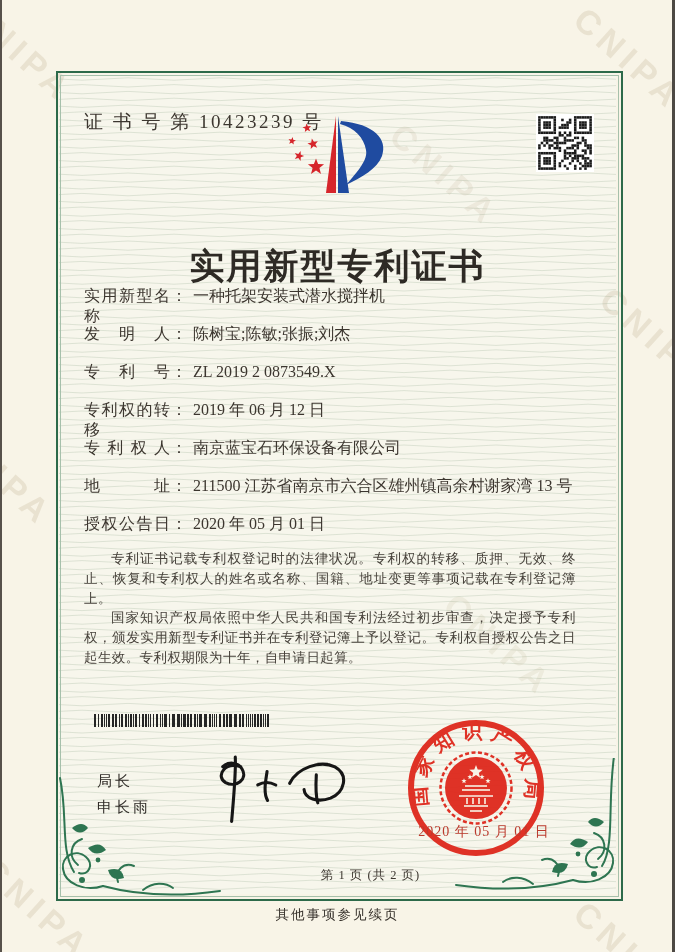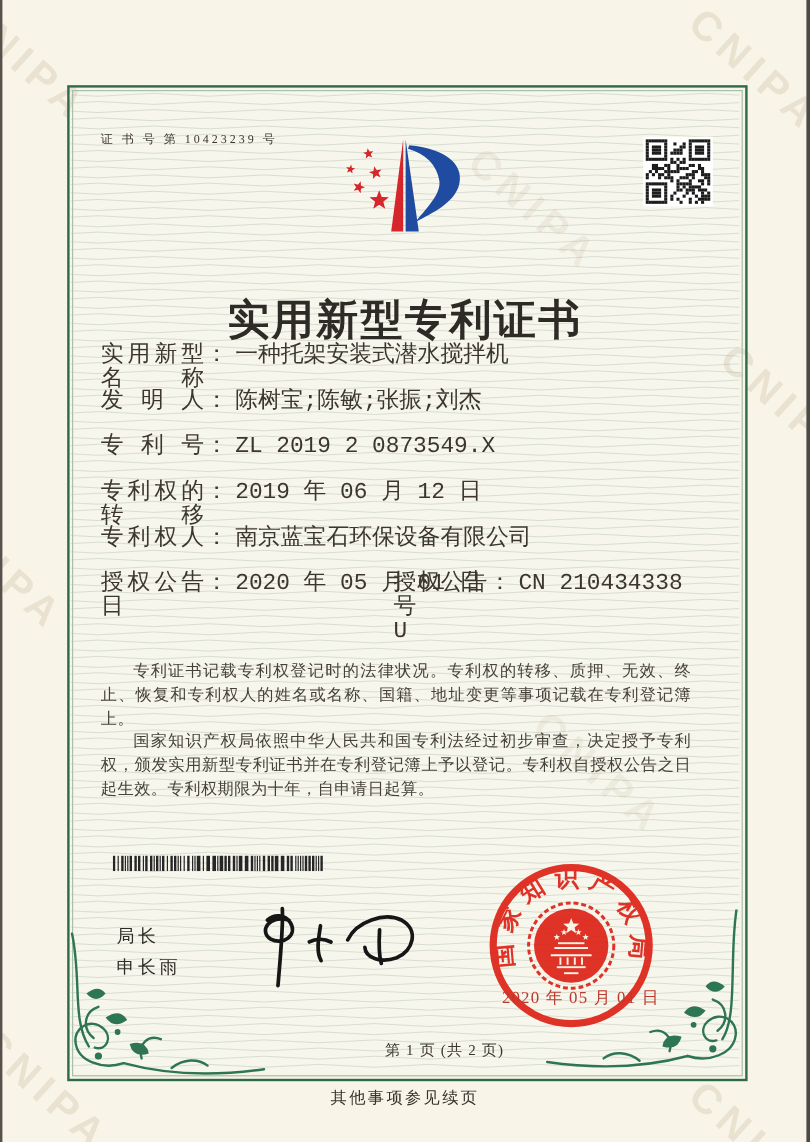--- a/index.html
+++ b/index.html
@@ -17,24 +17,24 @@
 
   
   .wavy-wrap{position:absolute;left:59px;top:74px;width:557px;height:820px;background:#f7f6ec;z-index:1;}
 
   
   .frame{position:absolute;left:56px;top:71px;width:563px;height:826px;border:2px solid #2d6a4a;z-index:3;pointer-events:none;}
   .frame-inner{position:absolute;left:2px;top:2px;right:2px;bottom:2px;border:1px solid #a6c0ab;}
 
   .content{position:absolute;z-index:4;color:#3c362f;}
 
-  .certno{left:84px;top:109px;font-size:10px;letter-spacing:2.5px;text-align:right;}
+  .certno{left:84px;top:109px;font-size:19px;letter-spacing:2.5px;text-align:right;}
   .title{left:56px;top:199px;width:563px;text-align:center;font-size:35px;font-weight:bold;letter-spacing:2px;color:#2e2a25;margin-top:44px;}
 
-  .fields{left:84px;top:286px;width:505px;font-size:19px;font-family:Liberation Mono, monospace;}
+  .fields{left:84px;top:286px;width:505px;font-size:16px;}
   .frow{position:relative;height:38px;line-height:20px;}
   .flabel{display:inline-block;width:86px;text-align:justify;text-align-last:justify;vertical-align:top;}
   .fcolon{margin-left:1px;}
   .fvalue{margin-left:6px;}
   .grant2{position:absolute;left:244px;top:0;}
   .flabel2{display:inline-block;width:78px;text-align:justify;text-align-last:justify;vertical-align:top;}
 
   .paras{left:84px;top:549px;width:492px;font-size:13.5px;line-height:19.8px;text-align:justify;color:#46413a;letter-spacing:0.4px;}
   .paras p{margin:0;text-indent:2em;}
 
@@ -473,24 +473,24 @@
     <div class="frow">
       <span class="flabel">专利号</span><span class="fcolon">：</span><span class="fvalue">ZL 2019 2 0873549.X</span>
     </div>
     <div class="frow">
       <span class="flabel">专利权的转移</span><span class="fcolon">：</span><span class="fvalue">2019 年 06 月 12 日</span>
     </div>
     <div class="frow">
       <span class="flabel">专利权人</span><span class="fcolon">：</span><span class="fvalue">南京蓝宝石环保设备有限公司</span>
     </div>
     <div class="frow">
+      <span class="flabel">地址</span><span class="fcolon">：</span><span class="fvalue">211500 江苏省南京市六合区雄州镇高余村谢家湾 13 号</span>
+    </div>
+    <div class="frow">
       <span class="flabel">授权公告日</span><span class="fcolon">：</span><span class="fvalue">2020 年 05 月 01 日</span>
-      <span class="grant2">
-        <span class="flabel2">授权公告号</span><span class="fcolon">：</span><span class="fvalue">CN 210434338 U</span>
-      </span>
     </div>
   </div>
 
   <div class="content paras">
     <p>专利证书记载专利权登记时的法律状况。专利权的转移、质押、无效、终止、恢复和专利权人的姓名或名称、国籍、地址变更等事项记载在专利登记簿上。</p>
     <p>国家知识产权局依照中华人民共和国专利法经过初步审查，决定授予专利权，颁发实用新型专利证书并在专利登记簿上予以登记。专利权自授权公告之日起生效。专利权期限为十年，自申请日起算。</p>
   </div>
 
   <div class="content barcode">
     <svg id="barcode-svg" width="176" height="13">

